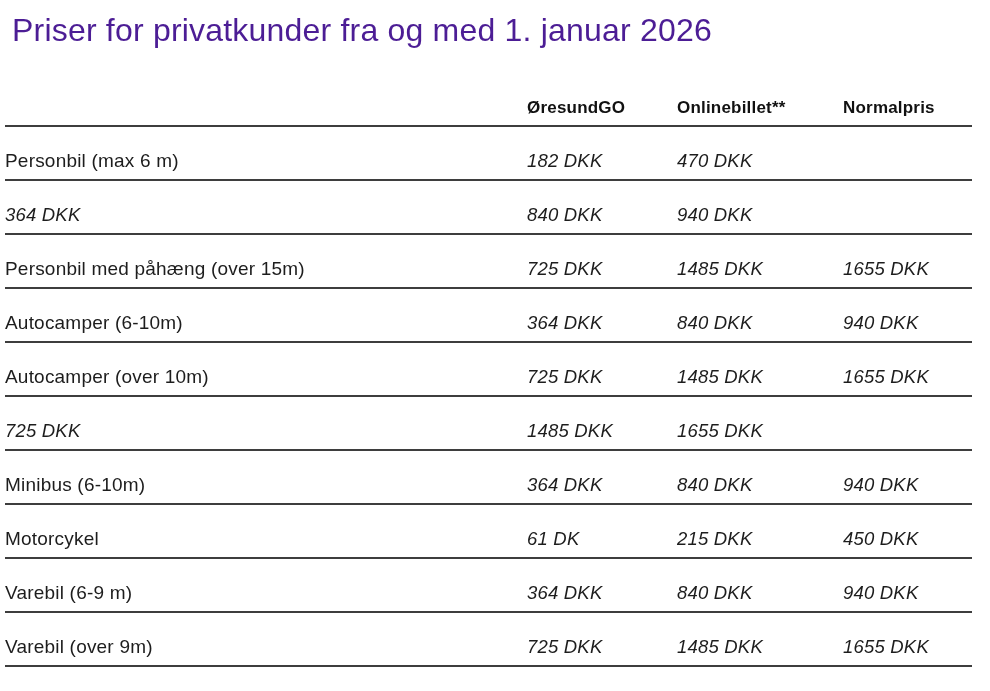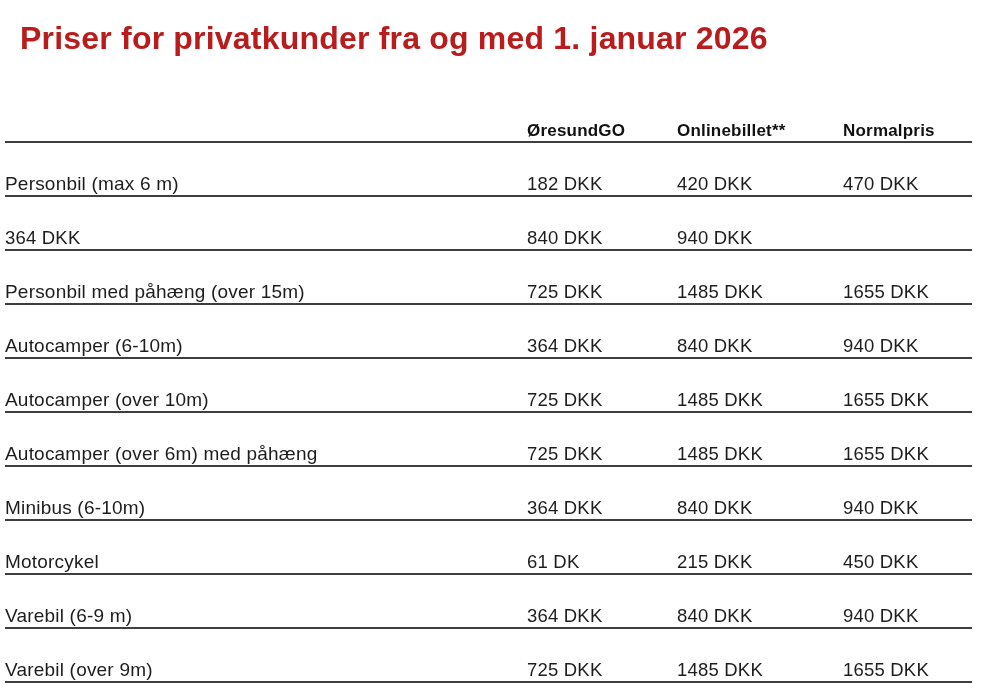--- a/index.html
+++ b/index.html
@@ -9,58 +9,60 @@
   }
   body {
     width: 990px;
     height: 691px;
     overflow: hidden;
     font-family: "Liberation Sans", "DejaVu Sans", sans-serif;
     color: #1d1d1d;
     -webkit-font-smoothing: antialiased;
   }
   .page-title {
-    margin: 8px;
+    margin: 0;
     padding: 12px 0 0 12px;
     font-size: 32px;
     line-height: 1.15;
-    font-weight: 700;
+    font-weight: 400;
     letter-spacing: 0.2px;
-    color: #b91c1c;
+    color: #4c1d95;
   }
   .table {
     margin-left: 5px;
     width: 967px;
   }
   .grid-row {
     display: grid;
     grid-template-columns: 522px 150px 166px 1fr;
     align-items: end;
     box-sizing: border-box;
     border-bottom: 2px solid #3e3e3e;
+    padding-bottom: 7px;
   }
   .thead {
     height: 78px;
     font-weight: 700;
     font-size: 17px;
     color: #111111;
     letter-spacing: 0.2px;
   }
   .row {
     height: 54px;
   }
   .label-cell {
     font-size: 19px;
     letter-spacing: 0.2px;
     white-space: nowrap;
   }
   .price-cell {
     font-size: 18.5px;
     letter-spacing: 0.2px;
     white-space: nowrap;
+    font-style: italic;
   }
   .head-cell {
     white-space: nowrap;
   }
 </style>
 </head>
 <body>
 
 <h1 class="page-title">Priser for privatkunder fra og med 1. januar 2026</h1>
 
@@ -70,21 +72,20 @@
     <div class="head-cell"></div>
     <div class="head-cell">ØresundGO</div>
     <div class="head-cell">Onlinebillet**</div>
     <div class="head-cell">Normalpris</div>
   </div>
 
   <div id="rows-container">
       <div class="grid-row row">
       <div class="label-cell">Personbil (max 6 m)</div>
       <div class="price-cell">182 DKK</div>
-      <div class="price-cell">420 DKK</div>
       <div class="price-cell">470 DKK</div>
     </div>
       <div class="grid-row row">
       <div class="price-cell">364 DKK</div>
       <div class="price-cell">840 DKK</div>
       <div class="price-cell">940 DKK</div>
     </div>
       <div class="grid-row row">
       <div class="label-cell">Personbil med påhæng (over 15m)</div>
       <div class="price-cell">725 DKK</div>
@@ -97,21 +98,20 @@
       <div class="price-cell">840 DKK</div>
       <div class="price-cell">940 DKK</div>
     </div>
       <div class="grid-row row">
       <div class="label-cell">Autocamper (over 10m)</div>
       <div class="price-cell">725 DKK</div>
       <div class="price-cell">1485 DKK</div>
       <div class="price-cell">1655 DKK</div>
     </div>
       <div class="grid-row row">
-      <div class="label-cell">Autocamper (over 6m) med påhæng</div>
       <div class="price-cell">725 DKK</div>
       <div class="price-cell">1485 DKK</div>
       <div class="price-cell">1655 DKK</div>
     </div>
       <div class="grid-row row">
       <div class="label-cell">Minibus (6-10m)</div>
       <div class="price-cell">364 DKK</div>
       <div class="price-cell">840 DKK</div>
       <div class="price-cell">940 DKK</div>
     </div>

